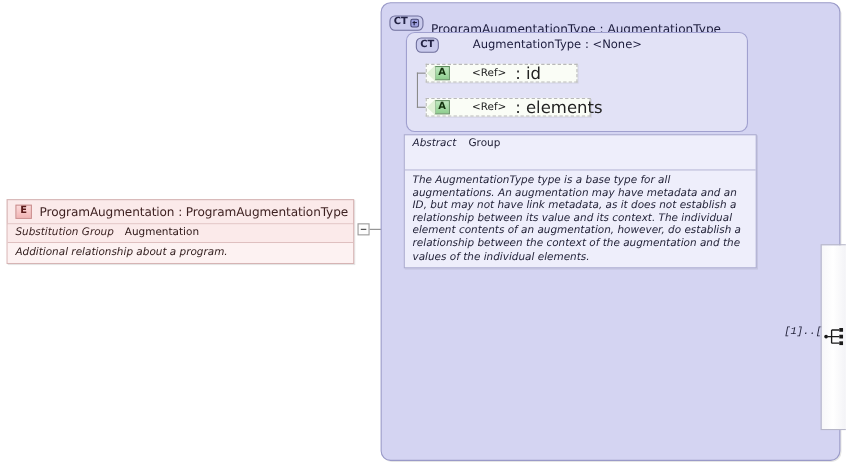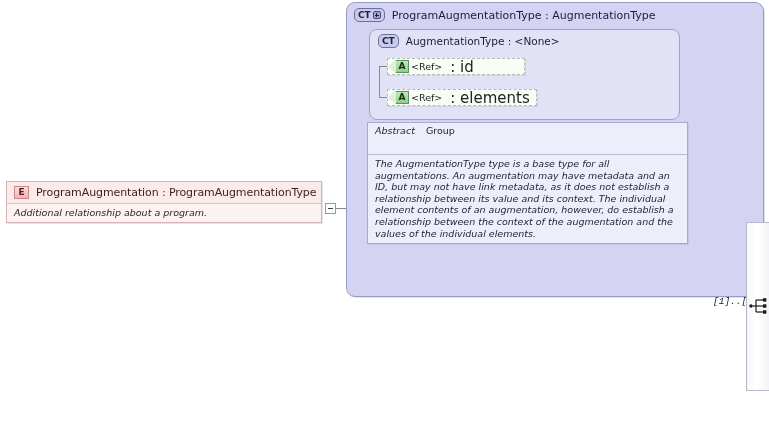--- a/index.html
+++ b/index.html
@@ -144,36 +144,37 @@
   }
   #conn-sq {
     position: absolute;
     left: 325px; top: 203px;
   }
 
   
   #type-panel {
     position: absolute;
     left: 346px; top: 2px;
-    width: 418px; height: 295px;
+    width: 418px; height: 417px;
     border: 1px solid #9a9ac8;
     border-radius: 9px;
     background: #d4d4f2;
     box-shadow: 1px 1px 0 rgba(0,0,0,0.10);
   }
   #type-panel > .hdr {
     display: flex;
     align-items: center;
     gap: 7px;
     padding: 5px 0 0 7px;
   }
   #type-panel > .hdr .title {
     font-size: 11px;
     color: #1b1b3c;
     white-space: nowrap;
+    margin-top: 12px;
   }
 
   
   #base-panel {
     position: absolute;
     left: 22px; top: 26px;
     width: 311px; height: 91px;
     border: 1px solid #a0a0cf;
     border-radius: 8px;
     background: #e2e2f6;
@@ -181,20 +182,21 @@
   #base-panel > .hdr {
     display: flex;
     align-items: center;
     gap: 7px;
     padding: 4px 0 0 8px;
   }
   #base-panel > .hdr .title {
     font-size: 10.5px;
     color: #1b1b3c;
     white-space: nowrap;
+    margin-left: 24px;
   }
 
   
   .attr-row {
     position: absolute;
     display: flex;
     align-items: center;
     height: 17px;
     border: 1px dashed #b9b9b9;
     background: #fafdf6;
@@ -204,21 +206,21 @@
   .attr-row .nib {
     width: 8px; height: 100%;
     background: #dff0d6;
     clip-path: polygon(100% 0, 100% 100%, 0 50%);
     flex: none;
   }
   .attr-row .badge-a { margin-left: -1px; }
   .attr-row .ref {
     font-size: 9.5px;
     color: #222;
-    margin-left: 2px;
+    margin-left: 20px;
     white-space: nowrap;
   }
   .attr-row .nm {
     font-size: 15px;
     color: #222;
     margin-left: 8px;
     white-space: nowrap;
   }
   #attr-id      { left: 40px; top: 55px;  width: 138px; }
   #attr-metadata{ left: 40px; top: 86px;  width: 150px; }
@@ -299,20 +301,24 @@
 </style>
 </head>
 <body>
 
 <div id="root">
 
   <div id="elem-box">
     <div class="hdr">
       <span class="badge badge-e">E</span>
       <span class="title">ProgramAugmentation : ProgramAugmentationType</span>
+    </div>
+    <div class="subrow">
+      <span class="k">Substitution Group</span>
+      <span class="v">Augmentation</span>
     </div>
     <div class="doc">Additional relationship about a program.</div>
   </div>
 
   <div id="conn-line"></div>
   <div id="conn-sq" class="sq"></div>
 
   <div id="type-panel">
 
     <div class="hdr">

